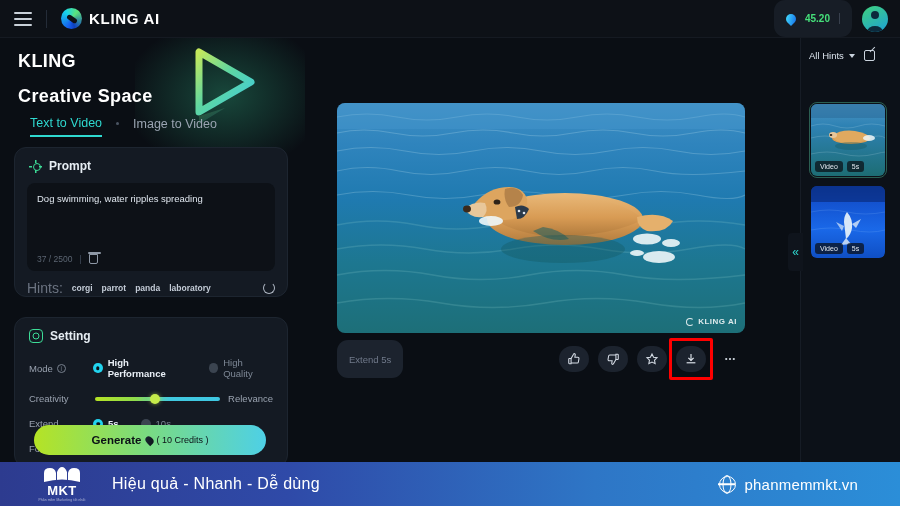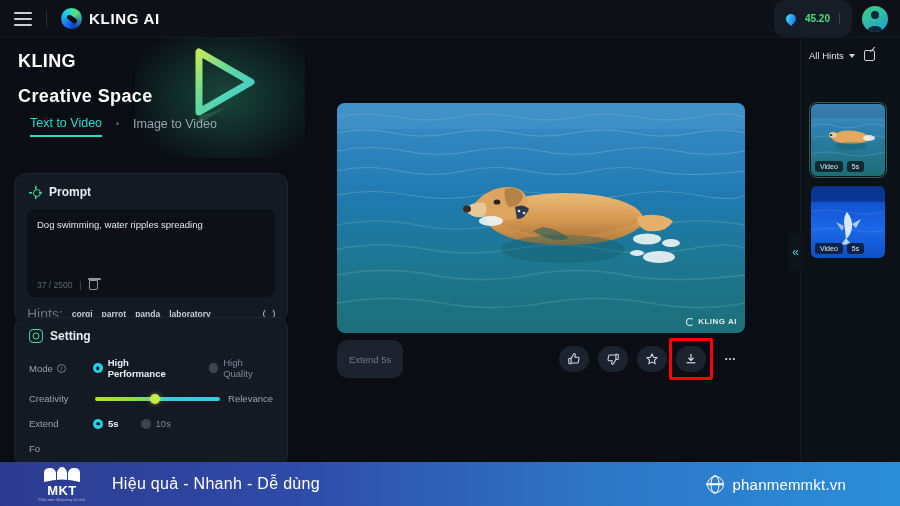--- a/index.html
+++ b/index.html
@@ -74,21 +74,21 @@
   .ico-sun::after{content:"";position:absolute;left:0;top:0;width:13px;height:13px;
     background:
       linear-gradient(#3ddc97,#3ddc97) 6px 0/1.5px 3px no-repeat,
       linear-gradient(#3ddc97,#3ddc97) 6px 10px/1.5px 3px no-repeat,
       linear-gradient(#3ddc97,#3ddc97) 0 6px/3px 1.5px no-repeat,
       linear-gradient(#3ddc97,#3ddc97) 10px 6px/3px 1.5px no-repeat;}
   .ico-gear { width:14px; height:14px; border:1.6px solid #3ddc97; border-radius:4px; position:relative; }
   .ico-gear::after{content:"";position:absolute;left:50%;top:50%;transform:translate(-50%,-50%);
     width:5px;height:5px;border:1.6px solid #3ddc97;border-radius:50%;}
 
-  #prompt-card { top: 173px; height: 150px; }
+  #prompt-card { top: 147px; height: 150px; }
   .prompt-box { margin: 10px 12px 0 12px; height: 88px; background: #0d1117;
     border-radius: 8px; padding: 9px 10px; position: relative; }
   .prompt-text { color: #dfe6ee; font-size: 9.5px; line-height: 1.4; }
   .prompt-foot { position:absolute; left: 10px; bottom: 7px; display:flex; align-items:center; gap:8px; }
   .char-count { color:#5b6572; font-size:8.5px; }
   .foot-sep { width:1px; height:9px; background:#333c49; }
   .trash { width:9px; height:10px; border:1px solid #8e98a6; border-radius:0 0 2px 2px; position:relative; }
   .trash::before{content:"";position:absolute;left:-2px;top:-3px;width:13px;height:1.5px;background:#8e98a6;border-radius:1px;}
   .hints { display:flex; align-items:center; gap:9px; padding: 9px 12px 0 12px; }
   .hints-label { color:#6b7380; font-size:14px; }
@@ -172,21 +172,21 @@
   
   .banner { position:absolute; left:0; bottom:0; width: 900px; height: 44px;
     background: linear-gradient(90deg, #2d3b8f 0%, #2f4aa8 32%, #2e76c6 66%, #2b8ed8 100%);
     display:flex; align-items:center; }
   .mkt { margin-left: 34px; width: 56px; display:flex; flex-direction:column; align-items:center; }
   .mkt-crown { width: 42px; height: 17px; position:relative; }
   .mkt-crown svg { width: 42px; height: 17px; }
   .mkt-name { color:#fff; font-size: 13px; font-weight: 800; letter-spacing: .5px; line-height: 1; margin-top:1px; }
   .mkt-sub { color: rgba(255,255,255,.6); font-size: 3.2px; letter-spacing:.2px; margin-top:1px; }
   .banner-slogan { color:#fff; font-size: 16px; margin-left: 22px; letter-spacing:.3px; }
-  .banner-right { margin-left:auto; display:flex; align-items:center; gap:9px; padding-right: 54px; }
+  .banner-right { margin-left:auto; display:flex; align-items:center; gap:9px; padding-right: 42px; }
   .globe { width: 17px; height: 17px; border-radius:50%; border:1.5px solid #fff; position:relative; }
   .globe::before{content:"";position:absolute;left:50%;top:-1.5px;transform:translateX(-50%);
                  width:7px;height:17px;border:1.5px solid #fff;border-radius:50%;}
   .globe::after{content:"";position:absolute;left:-1.5px;top:50%;transform:translateY(-50%);
                 width:17px;height:1.5px;background:#fff;}
   .banner-url { color:#fff; font-size: 15px; letter-spacing:.2px; }
 </style>
 </head>
 <body>
 
@@ -310,20 +310,27 @@
     <div class="row">
       <div class="row-label">Fo</div>
     </div>
     <div class="fmt-row">
       <div class="fmt-box"></div>
       <div class="fmt-box"></div>
       <div class="fmt-box"></div>
     </div>
   </div>
 
+  <div class="generate-btn">
+    <span class="g-label">Generate</span>
+    <span class="g-credits">
+      <span class="flame"></span>
+      <span>( 10 Credits )</span>
+    </span>
+  </div>
 
   <div class="stage">
     <div class="player">
       <svg viewBox="0 0 408 230">
         <defs>
           <linearGradient id="sea" x1="0" y1="0" x2="0" y2="1">
             <stop offset="0%" stop-color="#3f8fc4"></stop>
             <stop offset="18%" stop-color="#2f84bd"></stop>
             <stop offset="42%" stop-color="#1f7ab0"></stop>
             <stop offset="70%" stop-color="#1d7790"></stop>

